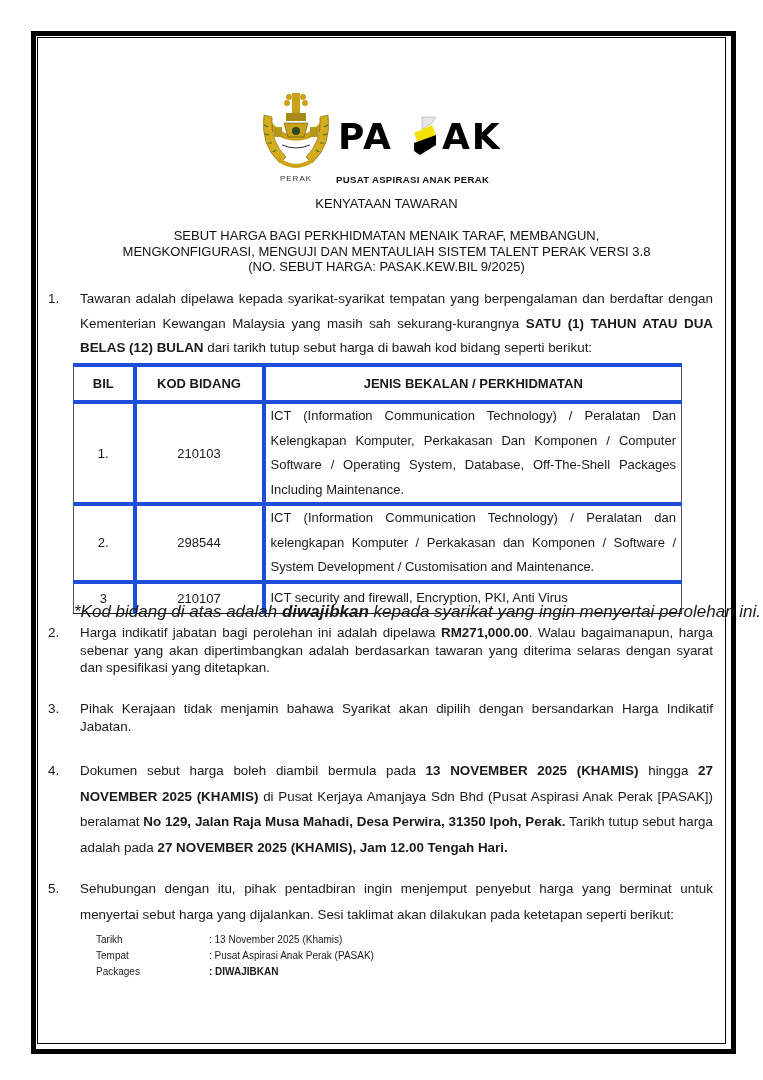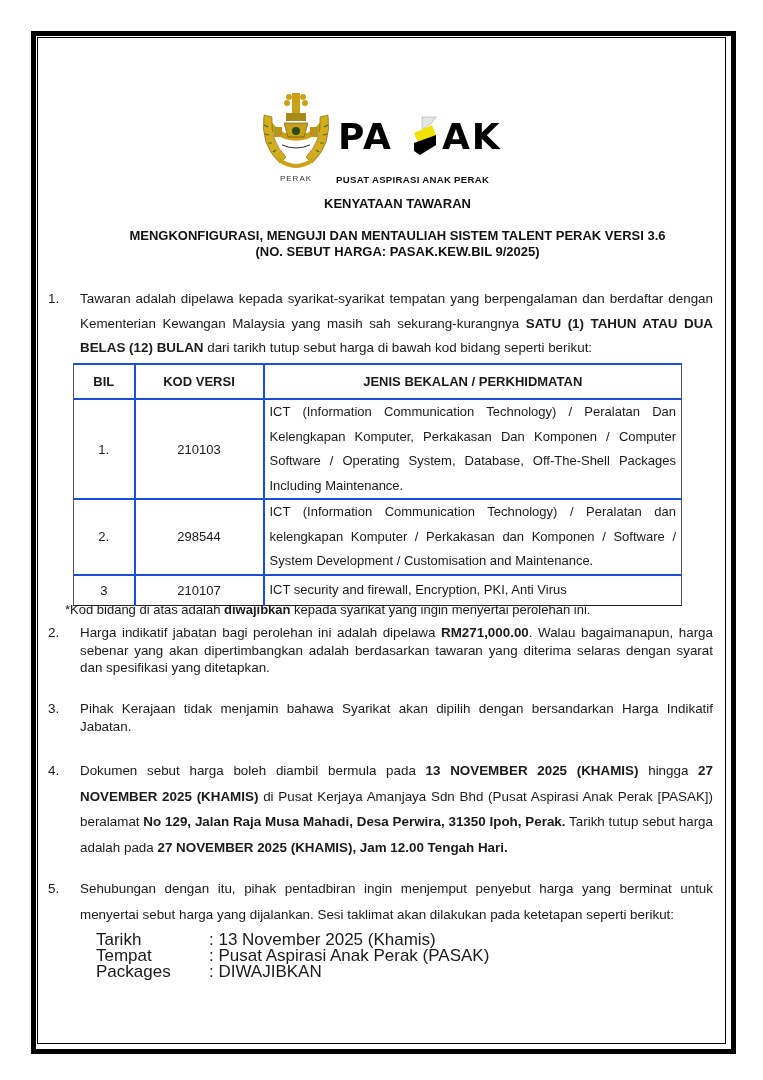--- a/index.html
+++ b/index.html
@@ -3,41 +3,41 @@
 <meta charset="utf-8">
 <style>
   html, body { margin: 0; padding: 0; background: #ffffff; }
   body { width: 763px; height: 1080px; position: relative; overflow: hidden; font-family: "Liberation Sans", sans-serif; color: #111; }
   .frame-outer { position: absolute; left: 31px; top: 31px; width: 695px; height: 1013px; border: 5px solid #000; box-sizing: content-box; }
   .frame-inner { position: absolute; left: 37px; top: 37px; width: 687px; height: 1005px; border: 1px solid #000; box-sizing: content-box; }
   .logo-wrap { position: absolute; left: 256px; top: 87px; width: 260px; height: 98px; }
   .crest { position: absolute; left: 0; top: 0; width: 80px; height: 96px; }
   .pasak-word { position: absolute; left: 82px; top: 28px; height: 40px; }
   .pasak-sub { position: absolute; left: 80px; top: 80px; font-size: 9.6px; font-weight: bold; letter-spacing: 0.3px; color: #111; white-space: nowrap; margin-top: 7px; }
-  .heading { position: absolute; left: 56px; width: 683px; text-align: center; font-weight: bold; font-size: 13px; line-height: 15.5px; }
+  .heading { position: absolute; left: 45px; width: 683px; text-align: center; font-weight: normal; font-size: 13px; line-height: 15.5px; }
   .h1 { top: 196px; }
   .h2 { top: 228px; }
   .item { position: absolute; left: 48px; width: 665px; font-size: 13.4px; color: #1a1a1a; text-align: justify; }
   .item .num { position: absolute; left: 0; top: 0; width: 20px; }
   .item .txt { margin-left: 32px; }
   .item .txt b { font-weight: bold; }
   .ls24 { line-height: 24.5px; }
   .ls17 { line-height: 17.5px; }
   .ls25 { line-height: 25.5px; }
   table.bidang { position: absolute; left: 73px; top: 363px; width: 609px; border-collapse: collapse; font-size: 13px; color: #1a1a1a; }
-  table.bidang th, table.bidang td { border: 2px solid #1d4ed8; padding: 0 4px; }
+  table.bidang th, table.bidang td { border: 4px solid #1d4ed8; padding: 0 4px; }
   table.bidang th { height: 33px; font-weight: bold; text-align: center; border-bottom: 1.5px solid #222; }
   table.bidang td.c { text-align: center; }
   table.bidang td.desc { text-align: justify; line-height: 24.5px; padding: 0 5px; }
   table.bidang tr.last td { border-bottom: 1.5px solid #222; height: 29px; }
   table.bidang tr td:first-child, table.bidang tr th:first-child { border-left: 1px solid #555; }
   table.bidang tr td:last-child, table.bidang tr th:last-child { border-right: 1px solid #555; }
-  .note { position: absolute; left: 65px; top: 602px; font-size: 13px; color: #1a1a1a; }
+  .note { position: absolute; left: 74px; top: 602px; font-size: 17px; font-style: italic; color: #1a1a1a; }
   .note b { font-weight: bold; }
-  .sched { position: absolute; left: 96px; top: 932px; font-size: 17px; line-height: 16.2px; color: #1a1a1a; }
+  .sched { position: absolute; left: 96px; top: 932px; font-size: 10px; line-height: 16.2px; color: #1a1a1a; }
   .sched .row { display: flex; }
   .sched .lbl { width: 113px; }
 </style>
 </head>
 <body>
 
 <div class="frame-outer"></div>
 <div class="frame-inner"></div>
 
 <div class="logo-wrap">
@@ -70,39 +70,40 @@
       <path d="M4 18 L22 10 L26 20 L8 28 Z" fill="#f2e20a"></path>
       <path d="M4 28 L26 20 L26 30 L10 40 L4 36 Z" fill="#000"></path>
     </g>
     <text x="104" y="34" font-family="DejaVu Sans, sans-serif" font-weight="bold" font-size="36" fill="#000" letter-spacing="2">AK</text>
   </svg>
   <div class="pasak-sub">PUSAT ASPIRASI ANAK PERAK</div>
 </div>
 
 <div class="heading h1">KENYATAAN TAWARAN</div>
 <div class="heading h2">
-  <div>MENGKONFIGURASI, MENGUJI DAN MENTAULIAH SISTEM TALENT PERAK VERSI 3.6</div>
+  <div>SEBUT HARGA BAGI PERKHIDMATAN MENAIK TARAF, MEMBANGUN,</div>
+  <div>MENGKONFIGURASI, MENGUJI DAN MENTAULIAH SISTEM TALENT PERAK VERSI 3.8</div>
   <div>(NO. SEBUT HARGA: PASAK.KEW.BIL 9/2025)</div>
 </div>
 
 <div class="item ls24" style="top:287px;">
   <span class="num">1.</span>
   <div class="txt"><span>Tawaran adalah dipelawa kepada syarikat-syarikat tempatan yang berpengalaman dan berdaftar dengan Kementerian Kewangan Malaysia yang masih sah sekurang-kurangnya </span><b>SATU (1) TAHUN ATAU DUA BELAS (12) BULAN</b><span> dari tarikh tutup sebut harga di bawah kod bidang seperti berikut:</span></div>
 </div>
 
 <table class="bidang">
   <colgroup>
       <col style="width:61px">
       <col style="width:129px">
       <col>
     </colgroup>
   <thead>
     <tr>
       <th>BIL</th>
-      <th>KOD VERSI</th>
+      <th>KOD BIDANG</th>
       <th>JENIS BEKALAN / PERKHIDMATAN</th>
     </tr>
   </thead>
   <tbody>
     <tr>
       <td class="c">1.</td>
       <td class="c">210103</td>
       <td class="desc">ICT (Information Communication Technology) / Peralatan Dan Kelengkapan Komputer, Perkakasan Dan Komponen / Computer Software / Operating System, Database, Off-The-Shell Packages Including Maintenance.</td>
     </tr>
     <tr>
@@ -144,15 +145,15 @@
   <div class="row">
     <span class="lbl">Tarikh</span>
     <span class="val">: 13 November 2025 (Khamis)</span>
   </div>
   <div class="row">
     <span class="lbl">Tempat</span>
     <span class="val">: Pusat Aspirasi Anak Perak (PASAK)</span>
   </div>
   <div class="row">
     <span class="lbl">Packages</span>
-    <span class="val" style="font-weight:normal;">: DIWAJIBKAN</span>
+    <span class="val" style="font-weight:bold;">: DIWAJIBKAN</span>
   </div>
 </div>
 
 </body></html>

